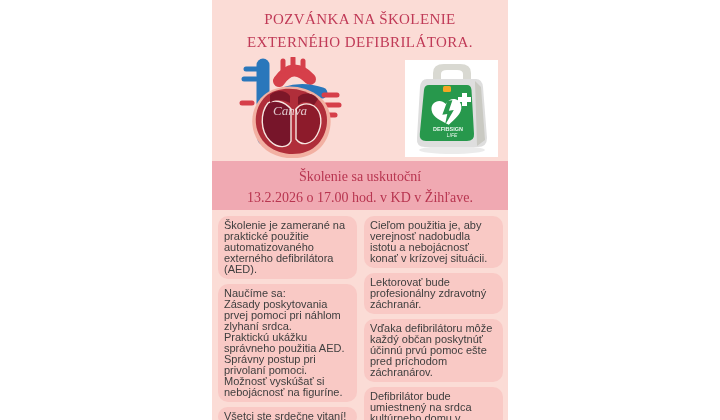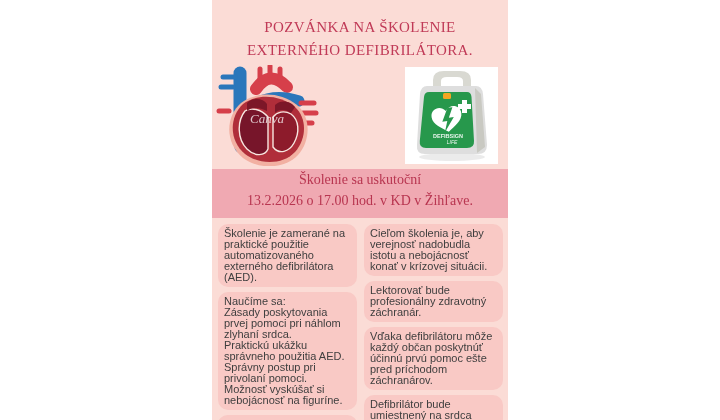--- a/index.html
+++ b/index.html
@@ -5,40 +5,40 @@
   html,body{margin:0;padding:0;}
   body{
     width:720px;height:420px;background:#ffffff;overflow:hidden;
     font-family:"Liberation Sans",sans-serif;position:relative;
   }
   .poster{
     position:absolute;left:212px;top:0;width:296px;height:420px;
     background:#fbdcd6;overflow:hidden;
   }
   .title{
-    padding-top:16px;text-align:center;
+    padding-top:8px;text-align:center;
     font-family:"Liberation Serif",serif;
     color:#c03a57;font-size:15px;line-height:23px;letter-spacing:.4px;
     font-weight:500;
   }
   .images-row{
     margin-top:3px;height:101px;
-    display:flex;justify-content:space-between;align-items:flex-start;
-    padding:0 10px 0 1px;
+    display:flex;justify-content:space-between;align-items:center;
+    padding:0 10px 0 24px;
   }
   .heart-wrap{width:108px;height:101px;}
   .aed-card{
     width:93px;height:97px;background:#ffffff;margin-top:2px;
     display:flex;align-items:center;justify-content:center;
   }
   .banner{
     margin-top:3px;background:#f0a9b2;height:49px;
     text-align:center;color:#b83550;
     font-family:"Liberation Serif",serif;
-    font-size:14px;line-height:21px;box-sizing:border-box;
+    font-size:14px;line-height:21px;padding-top:5px;box-sizing:border-box;
   }
   .bottom{
     display:flex;gap:7px;padding:6px 5px 0 6px;
   }
   .col{
     width:140px;display:flex;flex-direction:column;gap:5px;
   }
   .box{
     background:#f9c9c5;border-radius:10px;
     padding:4px 6px;color:#3e3e3e;
@@ -129,20 +129,20 @@
     <div class="col">
       <div class="box">Školenie je  zamerané na praktické použitie automatizovaného externého defibrilátora (AED).</div>
       <div class="box">Naučíme sa:
 Zásady poskytovania prvej pomoci pri náhlom zlyhaní srdca.
 Praktickú ukážku správneho použitia AED.
 Správny postup pri privolaní pomoci.
 Možnosť vyskúšať si nebojácnosť na figuríne.</div>
       <div class="box">Všetci ste srdečne vitaní!</div>
     </div>
     <div class="col">
-      <div class="box">Cieľom školenia je, aby verejnosť nadobudla istotu a nebojácnosť konať v krízovej situácii.</div>
+      <div class="box">Cieľom použitia je, aby verejnosť nadobudla istotu a nebojácnosť konať v krízovej situácii.</div>
       <div class="box">Lektorovať bude profesionálny zdravotný záchranár.</div>
       <div class="box">Vďaka defibrilátoru môže každý občan poskytnúť účinnú prvú pomoc ešte pred príchodom záchranárov.</div>
       <div class="box">Defibrilátor bude umiestnený na srdca kultúrneho domu v Žihľave.</div>
     </div>
   </div>
 
 </div>
 
 </body></html>

